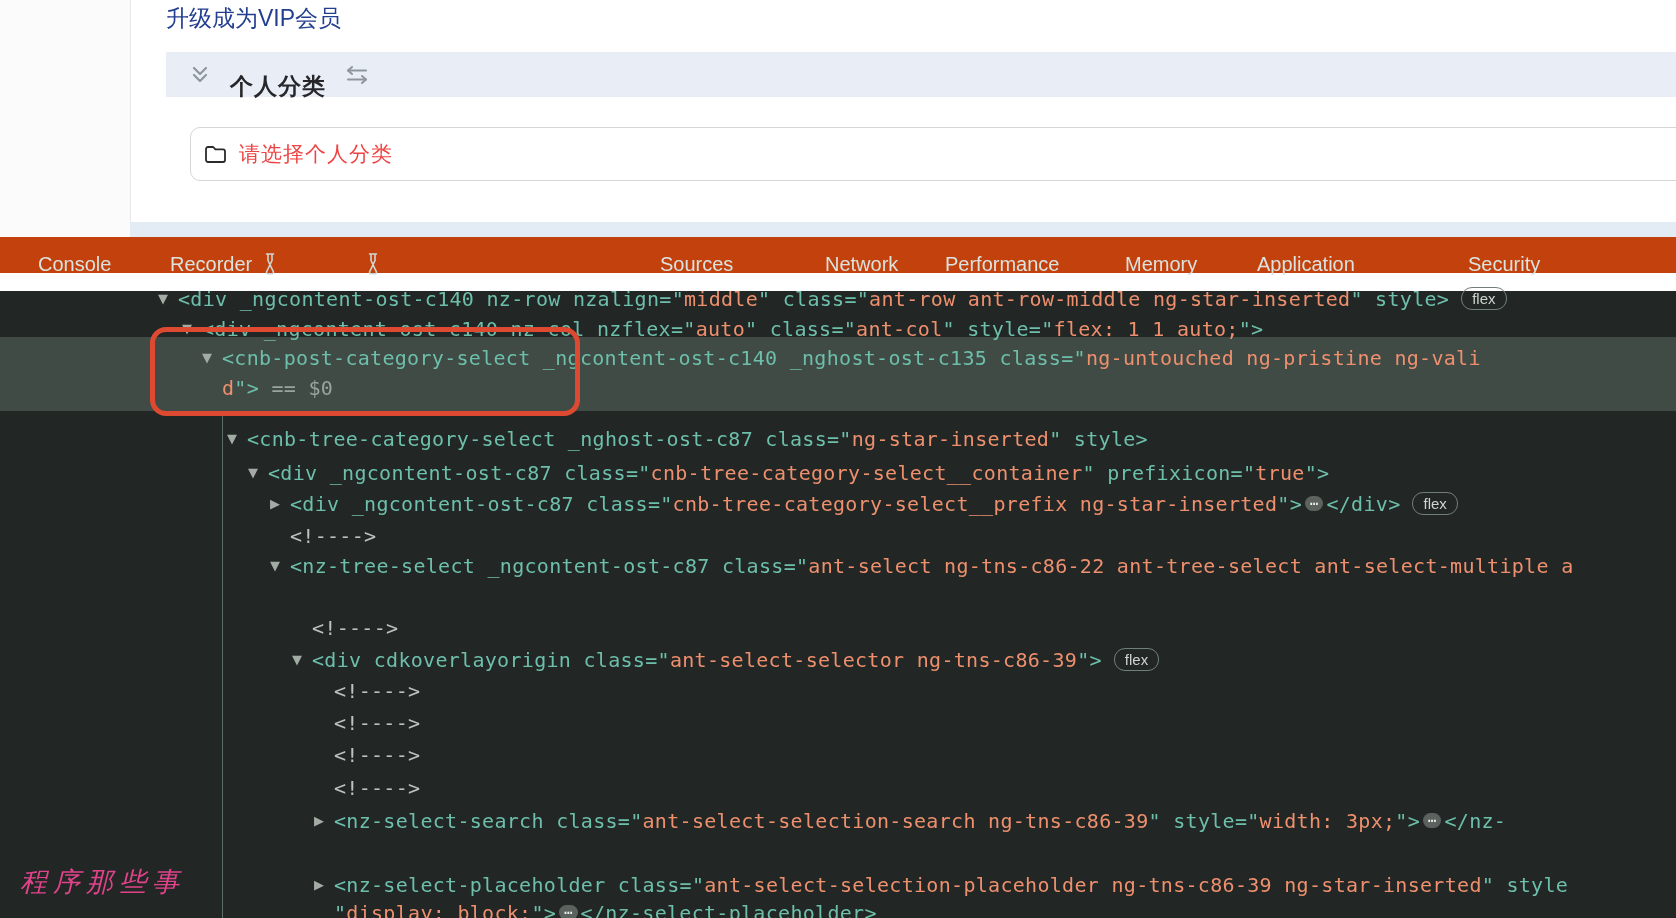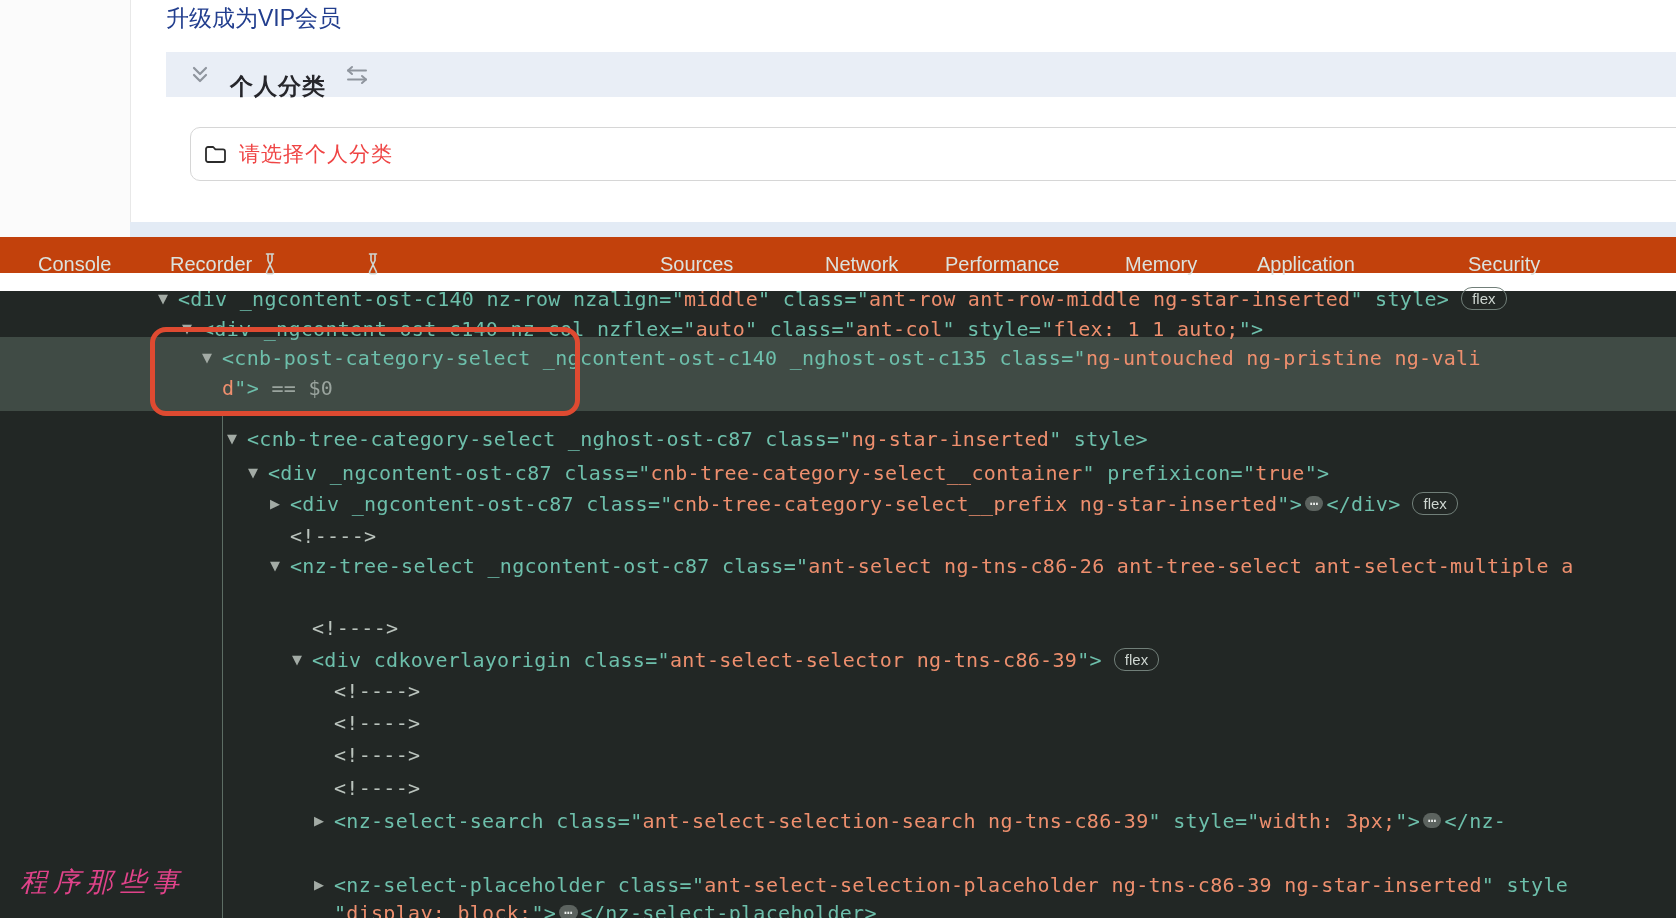--- a/index.html
+++ b/index.html
@@ -158,21 +158,21 @@
 <div class="dom-layer">
   <div class="sel-highlight"></div>
 <div class="dom-row" style="top: 284px; padding-left: 178px;"><span class="arr" style="left: 158px;">▼</span><span class="tk-t">&lt;div _ngcontent-ost-c140 nz-row nzalign="</span><span class="tk-v">middle</span><span class="tk-t">" class="</span><span class="tk-v">ant-row ant-row-middle ng-star-inserted</span><span class="tk-t">" style&gt;</span><span class="badge">flex</span></div>
     <div class="dom-row" style="top: 314px; padding-left: 202px;"><span class="arr" style="left: 182px;">▼</span><span class="tk-t">&lt;div _ngcontent-ost-c140 nz-col nzflex="</span><span class="tk-v">auto</span><span class="tk-t">" class="</span><span class="tk-v">ant-col</span><span class="tk-t">" style="</span><span class="tk-v">flex: 1 1 auto;</span><span class="tk-t">"&gt;</span></div>
     <div class="dom-row sel" style="top: 343px; padding-left: 222px;"><span class="arr" style="left: 202px;">▼</span><span class="tk-t">&lt;cnb-post-category-select _ngcontent-ost-c140 _nghost-ost-c135 class="</span><span class="tk-v">ng-untouched ng-pristine ng-vali</span></div>
     <div class="dom-row sel" style="top: 373px; padding-left: 222px;"><span class="tk-v">d</span><span class="tk-t">"&gt; </span><span class="tk-g">== $0</span></div>
     <div class="dom-row" style="top: 424px; padding-left: 247px;"><span class="arr" style="left: 227px;">▼</span><span class="tk-t">&lt;cnb-tree-category-select _nghost-ost-c87 class="</span><span class="tk-v">ng-star-inserted</span><span class="tk-t">" style&gt;</span></div>
     <div class="dom-row" style="top: 458px; padding-left: 268px;"><span class="arr" style="left: 248px;">▼</span><span class="tk-t">&lt;div _ngcontent-ost-c87 class="</span><span class="tk-v">cnb-tree-category-select__container</span><span class="tk-t">" prefixicon="</span><span class="tk-v">true</span><span class="tk-t">"&gt;</span></div>
     <div class="dom-row" style="top: 489px; padding-left: 290px;"><span class="arr" style="left: 270px;">▶</span><span class="tk-t">&lt;div _ngcontent-ost-c87 class="</span><span class="tk-v">cnb-tree-category-select__prefix ng-star-inserted</span><span class="tk-t">"&gt;</span><span class="ell">⋯</span><span class="tk-t">&lt;/div&gt;</span><span class="badge">flex</span></div>
     <div class="dom-row" style="top: 521px; padding-left: 290px;"><span class="tk-c">&lt;!----&gt;</span></div>
-    <div class="dom-row" style="top: 551px; padding-left: 290px;"><span class="arr" style="left: 270px;">▼</span><span class="tk-t">&lt;nz-tree-select _ngcontent-ost-c87 class="</span><span class="tk-v">ant-select ng-tns-c86-26 ant-tree-select ant-select-multiple a</span></div>
+    <div class="dom-row" style="top: 551px; padding-left: 290px;"><span class="arr" style="left: 270px;">▼</span><span class="tk-t">&lt;nz-tree-select _ngcontent-ost-c87 class="</span><span class="tk-v">ant-select ng-tns-c86-22 ant-tree-select ant-select-multiple a</span></div>
     <div class="dom-row" style="top: 613px; padding-left: 312px;"><span class="tk-c">&lt;!----&gt;</span></div>
     <div class="dom-row" style="top: 645px; padding-left: 312px;"><span class="arr" style="left: 292px;">▼</span><span class="tk-t">&lt;div cdkoverlayorigin class="</span><span class="tk-v">ant-select-selector ng-tns-c86-39</span><span class="tk-t">"&gt;</span><span class="badge">flex</span></div>
     <div class="dom-row" style="top: 676px; padding-left: 334px;"><span class="tk-c">&lt;!----&gt;</span></div>
     <div class="dom-row" style="top: 708px; padding-left: 334px;"><span class="tk-c">&lt;!----&gt;</span></div>
     <div class="dom-row" style="top: 740px; padding-left: 334px;"><span class="tk-c">&lt;!----&gt;</span></div>
     <div class="dom-row" style="top: 773px; padding-left: 334px;"><span class="tk-c">&lt;!----&gt;</span></div>
     <div class="dom-row" style="top: 806px; padding-left: 334px;"><span class="arr" style="left: 314px;">▶</span><span class="tk-t">&lt;nz-select-search class="</span><span class="tk-v">ant-select-selection-search ng-tns-c86-39</span><span class="tk-t">" style="</span><span class="tk-v">width: 3px;</span><span class="tk-t">"&gt;</span><span class="ell">⋯</span><span class="tk-t">&lt;/nz-</span></div>
     <div class="dom-row" style="top: 870px; padding-left: 334px;"><span class="arr" style="left: 314px;">▶</span><span class="tk-t">&lt;nz-select-placeholder class="</span><span class="tk-v">ant-select-selection-placeholder ng-tns-c86-39 ng-star-inserted</span><span class="tk-t">" style</span></div>
     <div class="dom-row" style="top: 898px; padding-left: 334px;"><span class="tk-t">"</span><span class="tk-v">display: block;</span><span class="tk-t">"&gt;</span><span class="ell">⋯</span><span class="tk-t">&lt;/nz-select-placeholder&gt;</span></div>
   </div>

